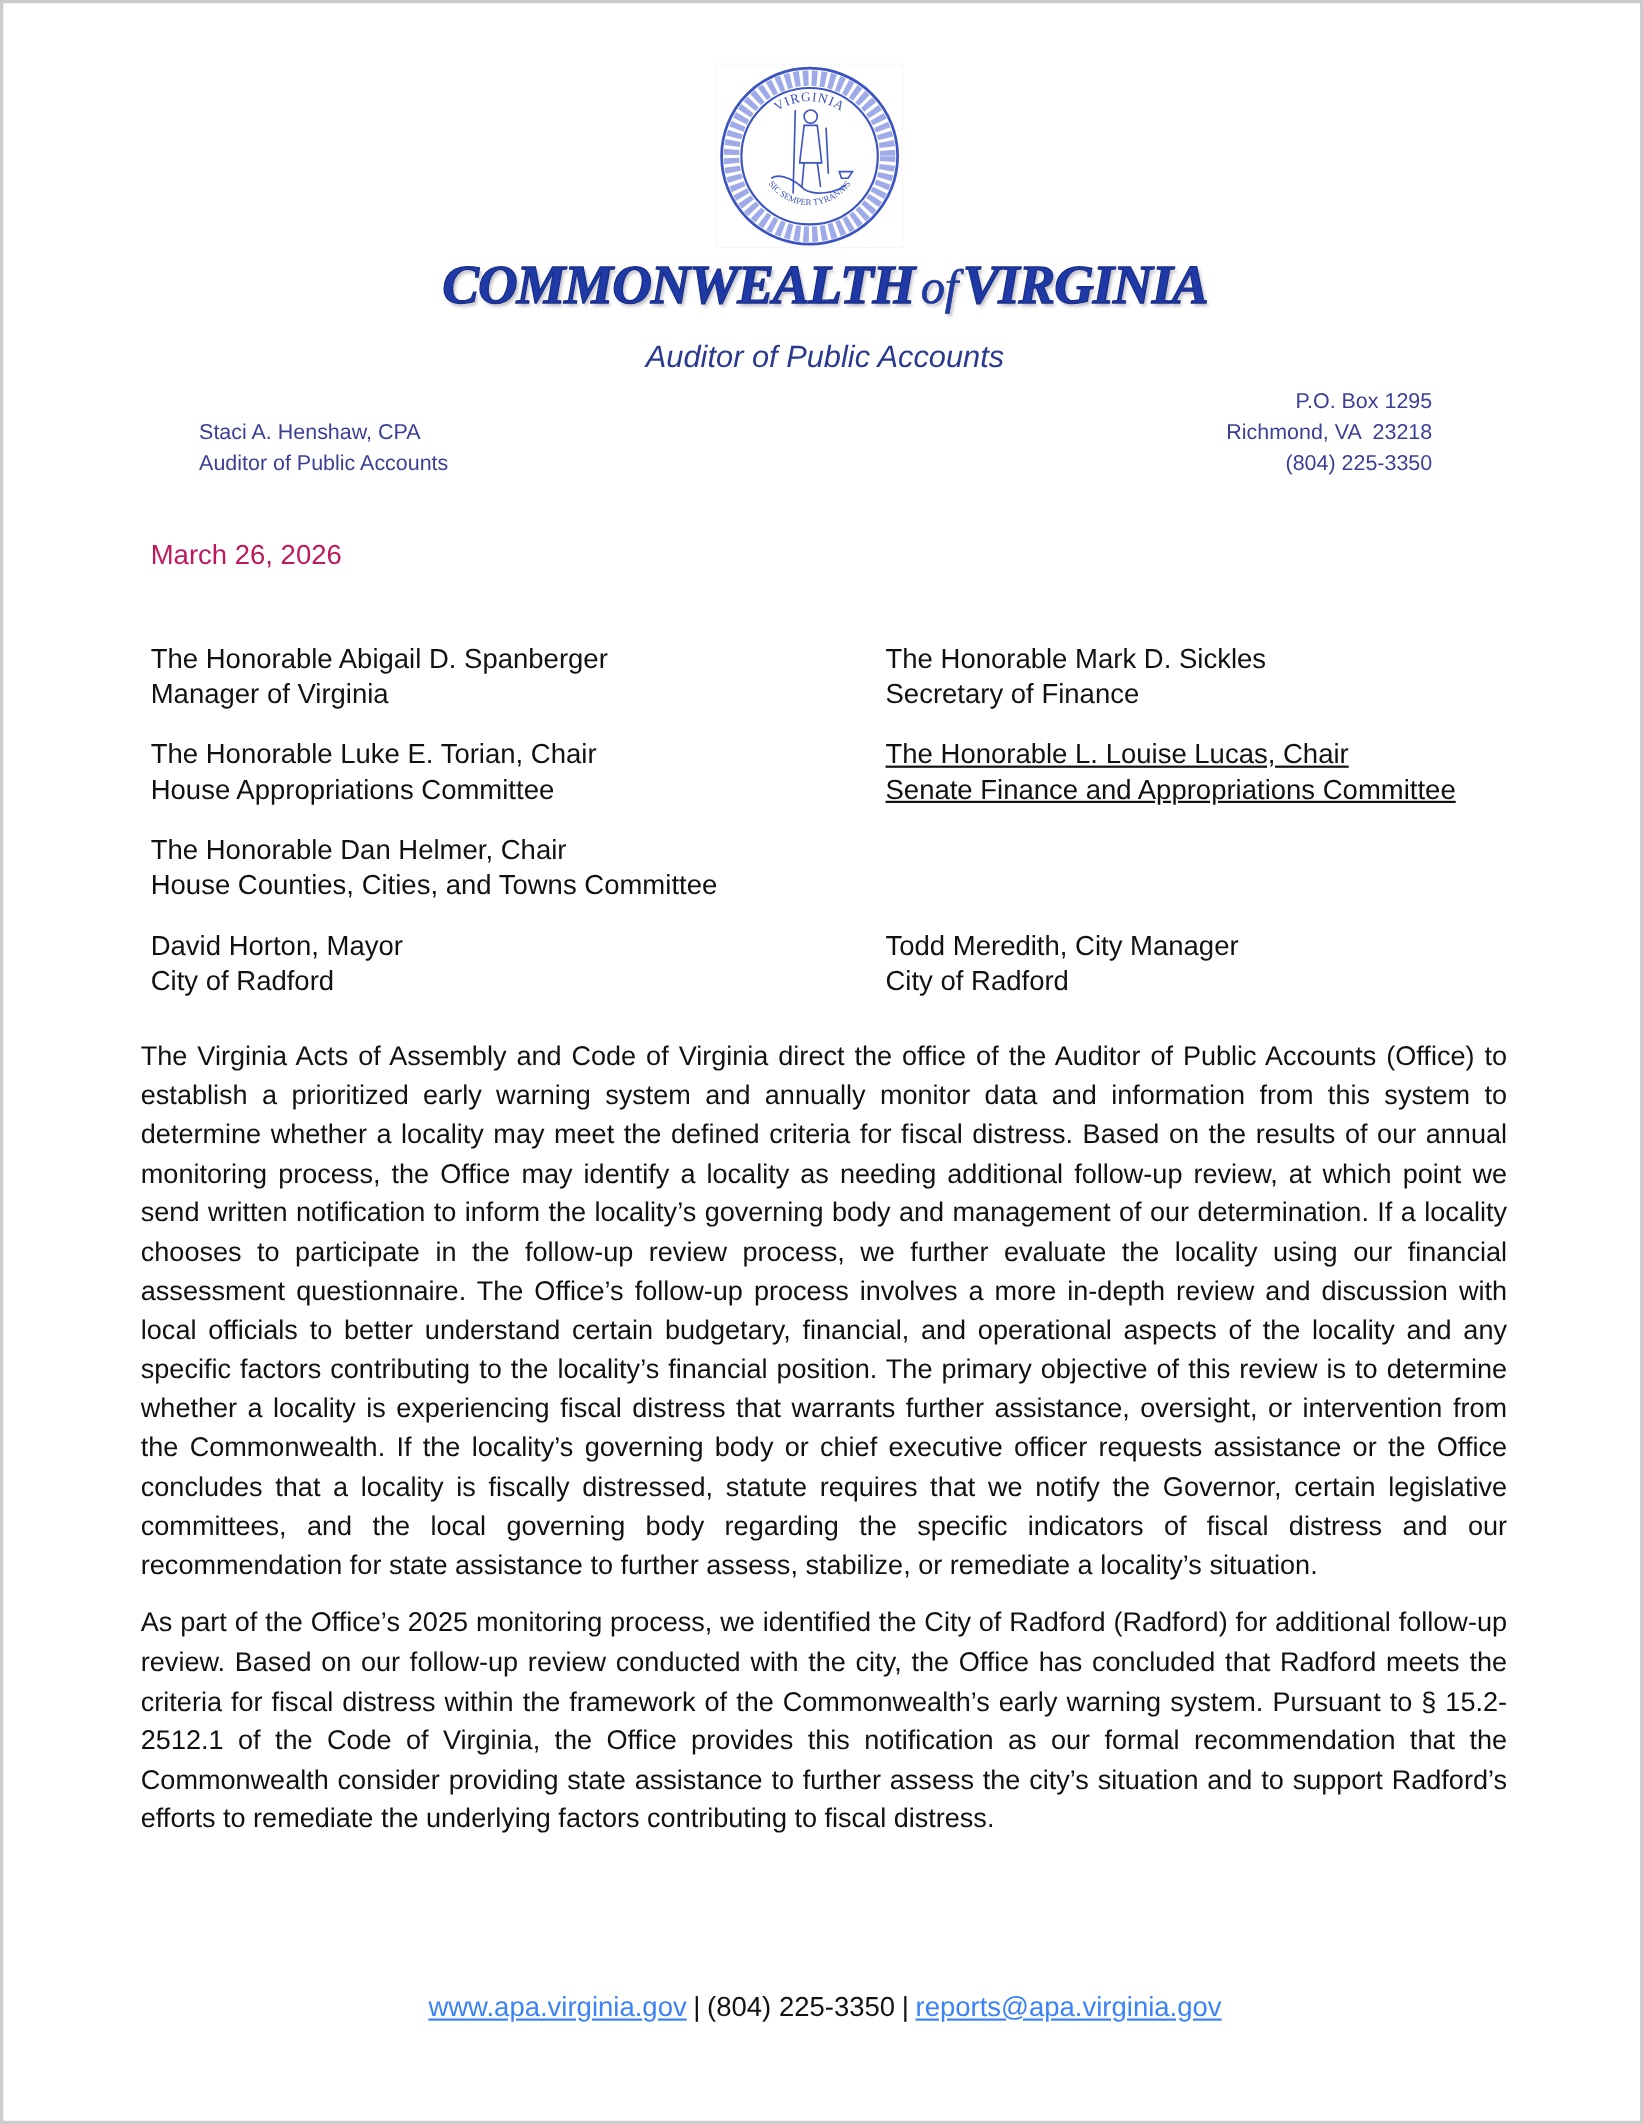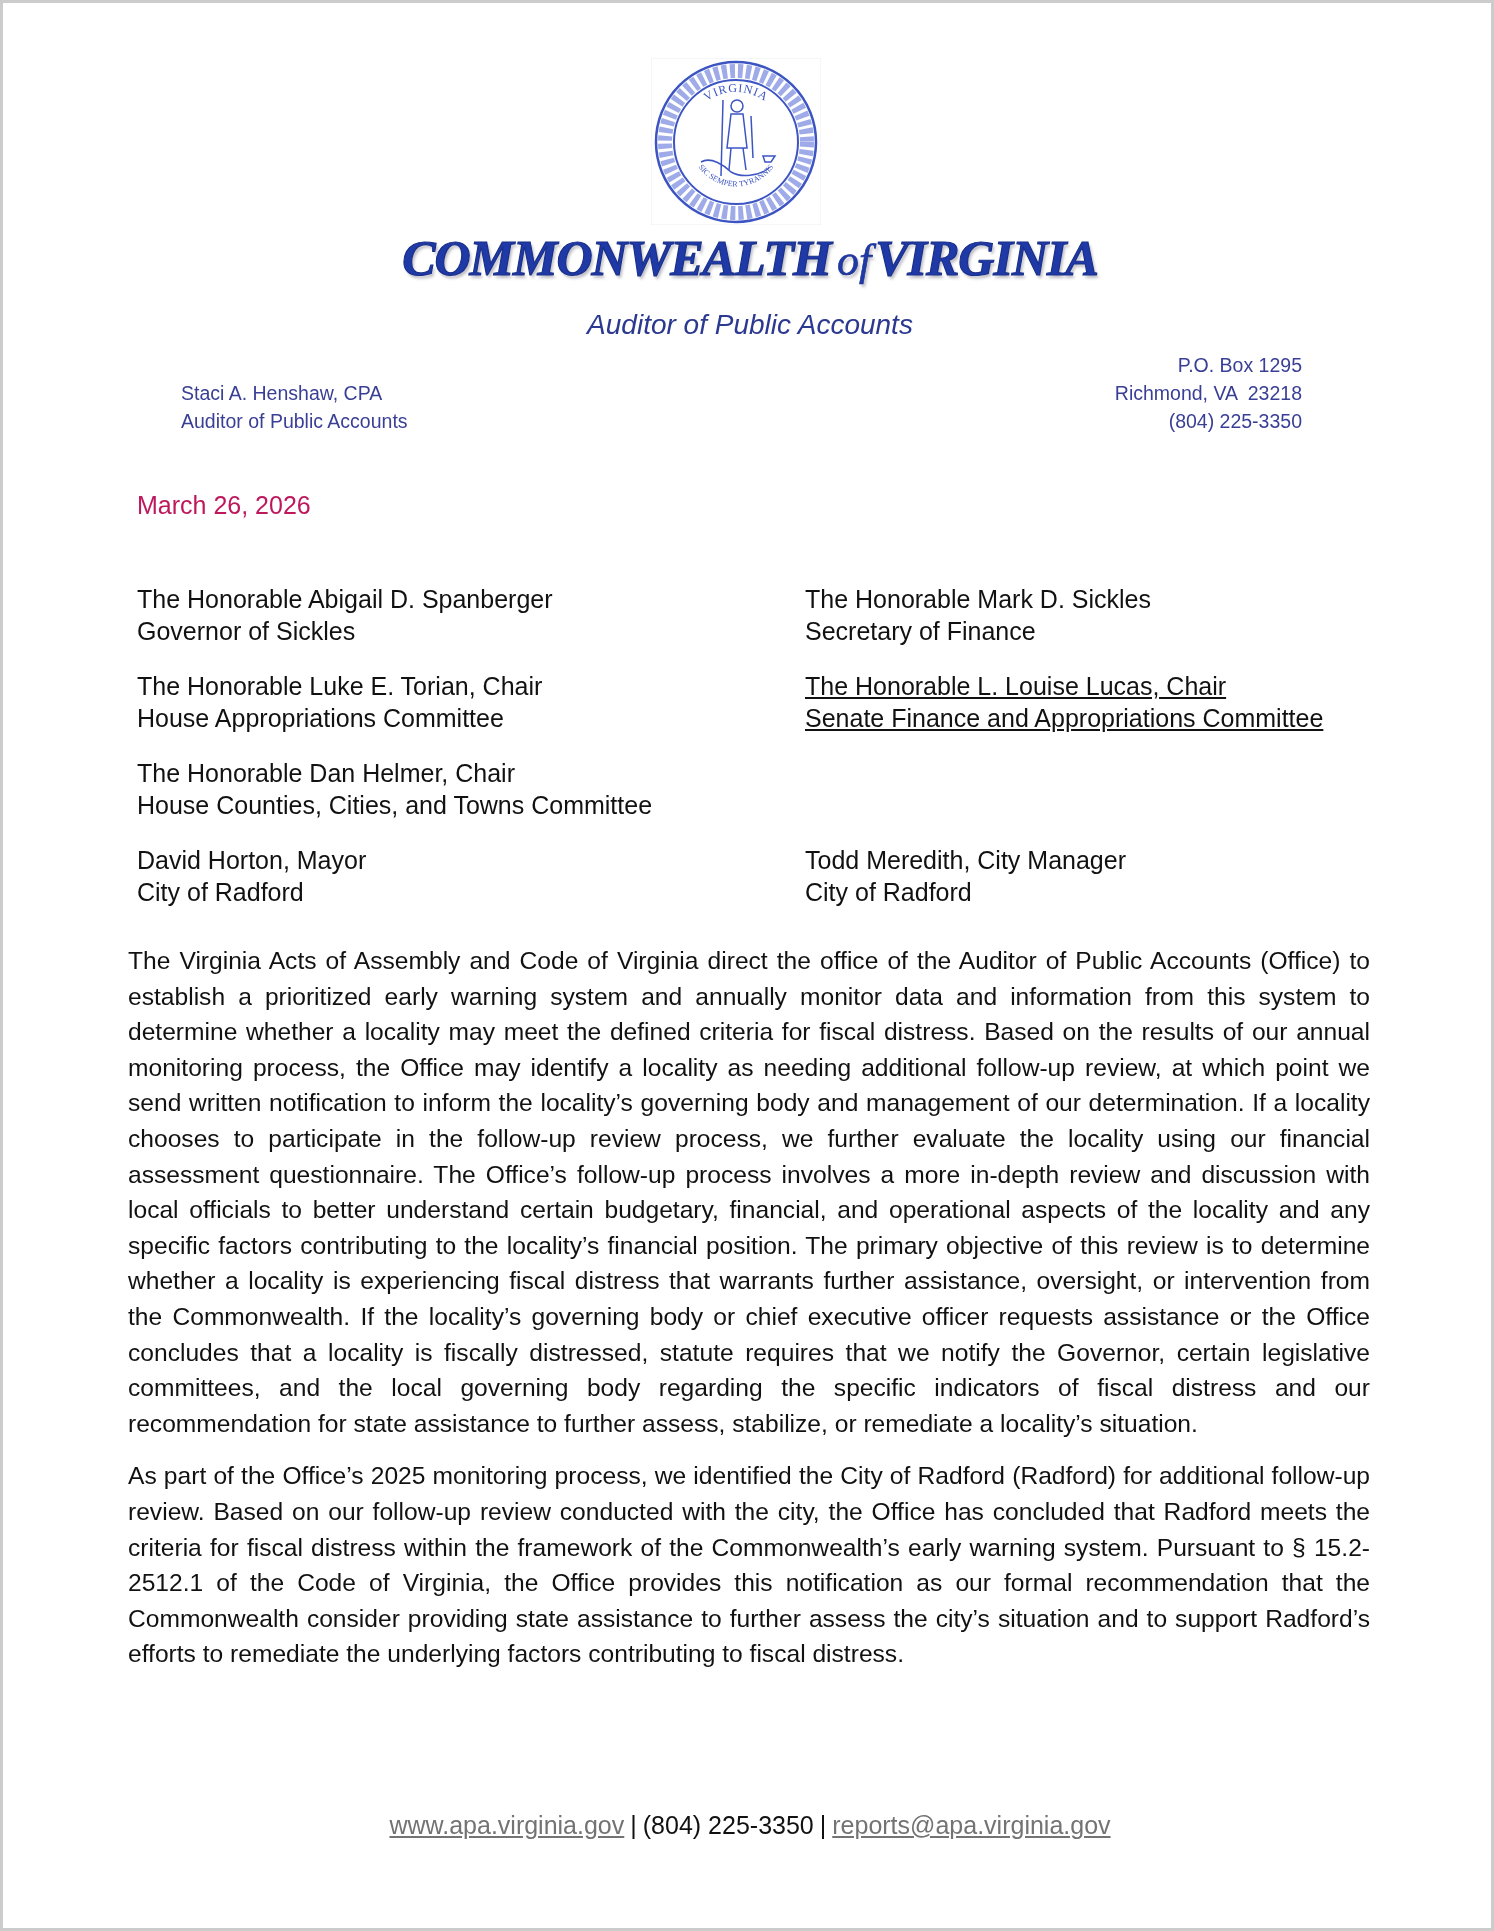--- a/index.html
+++ b/index.html
@@ -57,21 +57,21 @@
   .body {
     position: absolute; left: 125px; top: 940px; width: 1242px; font-size: 24.6px; color: #111;
     line-height: 35.6px; text-align: justify;
   }
   .body p { margin: 0 0 17px 0; }
 
   .footer {
     position: absolute; left: 0; width: 1494px; top: 1808px; text-align: center;
     font-size: 25px; color: #111; white-space: nowrap;
   }
-  .footer a { color: #737373; text-decoration: underline; }
+  .footer a { color: #3b82f6; text-decoration: underline; }
   .footer .sep { margin: 0 6px; }
 </style>
 </head>
 <body>
 
 <div class="page">
 
   <div class="seal">
     <svg viewBox="0 0 170 167">
       <rect x="0" y="0" width="170" height="167" fill="#ffffff" stroke="#eeeeee" stroke-width="1"></rect>
@@ -114,21 +114,21 @@
     <div>P.O. Box 1295</div>
     <div style="white-space:pre">Richmond, VA  23218</div>
     <div>(804) 225-3350</div>
   </div>
 
   <div class="date">March 26, 2026</div>
 
   <div class="addressees">
     <div class="addr" style="left:0; top:0;">
       <div>The Honorable Abigail D. Spanberger</div>
-      <div>Governor of Sickles</div>
+      <div>Manager of Virginia</div>
     </div>
     <div class="addr" style="left:668px; top:0;">
       <div>The Honorable Mark D. Sickles</div>
       <div>Secretary of Finance</div>
     </div>
     <div class="addr" style="left:0; top:87px;">
       <div>The Honorable Luke E. Torian, Chair</div>
       <div>House Appropriations Committee</div>
     </div>
     <div class="addr" style="left:668px; top:87px;text-decoration:underline;">

